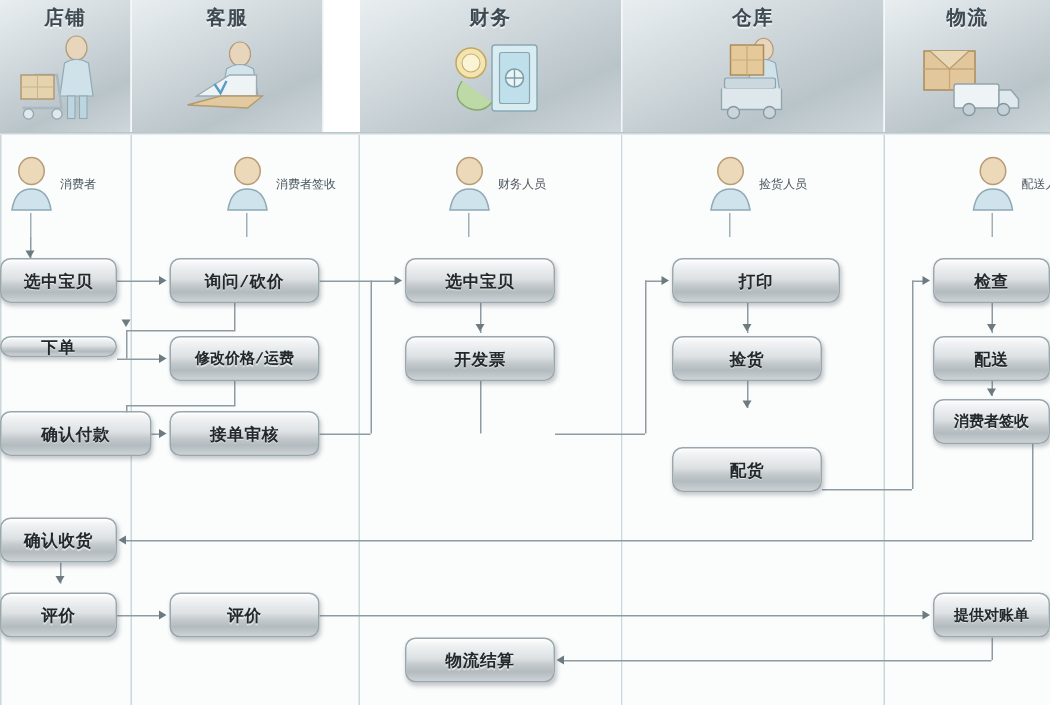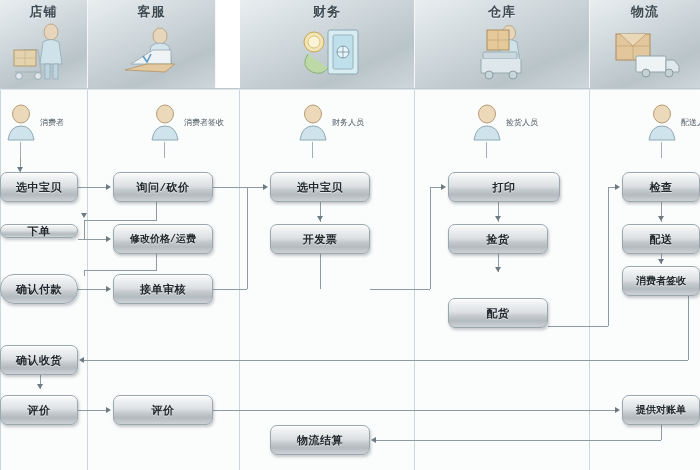--- a/index.html
+++ b/index.html
@@ -280,21 +280,21 @@
 
   <div class="cn ch" style="left:213px;top:410px;width:405px;"></div>
   <div class="arw r" style="left:615px;top:407px;"></div>
 
   <div class="cn cv" style="left:661px;top:425px;height:15px;"></div>
   <div class="cn ch" style="left:376px;top:440px;width:285px;"></div>
   <div class="arw l" style="left:371px;top:437px;"></div>
 
   <div class="node" style="left:0px;top:172px;width:78px;height:30px;">选中宝贝</div>
   <div class="node" style="left:0px;top:224px;width:78px;height:14px;">下单</div>
-  <div class="node" style="left:0px;top:274px;width:78px;height:30px;border-radius:14px;">确认付款</div>
+  <div class="node" style="left:0px;top:274px;width:101px;height:30px;">确认付款</div>
   <div class="node" style="left:0px;top:345px;width:78px;height:30px;">确认收货</div>
   <div class="node" style="left:0px;top:395px;width:78px;height:30px;">评价</div>
 
   <div class="node" style="left:113px;top:172px;width:100px;height:30px;">询问/砍价</div>
   <div class="node sm" style="left:113px;top:224px;width:100px;height:30px;">修改价格/运费</div>
   <div class="node" style="left:113px;top:274px;width:100px;height:30px;">接单审核</div>
   <div class="node" style="left:113px;top:395px;width:100px;height:30px;">评价</div>
 
   <div class="node" style="left:270px;top:172px;width:100px;height:30px;">选中宝贝</div>
   <div class="node" style="left:270px;top:224px;width:100px;height:30px;">开发票</div>

